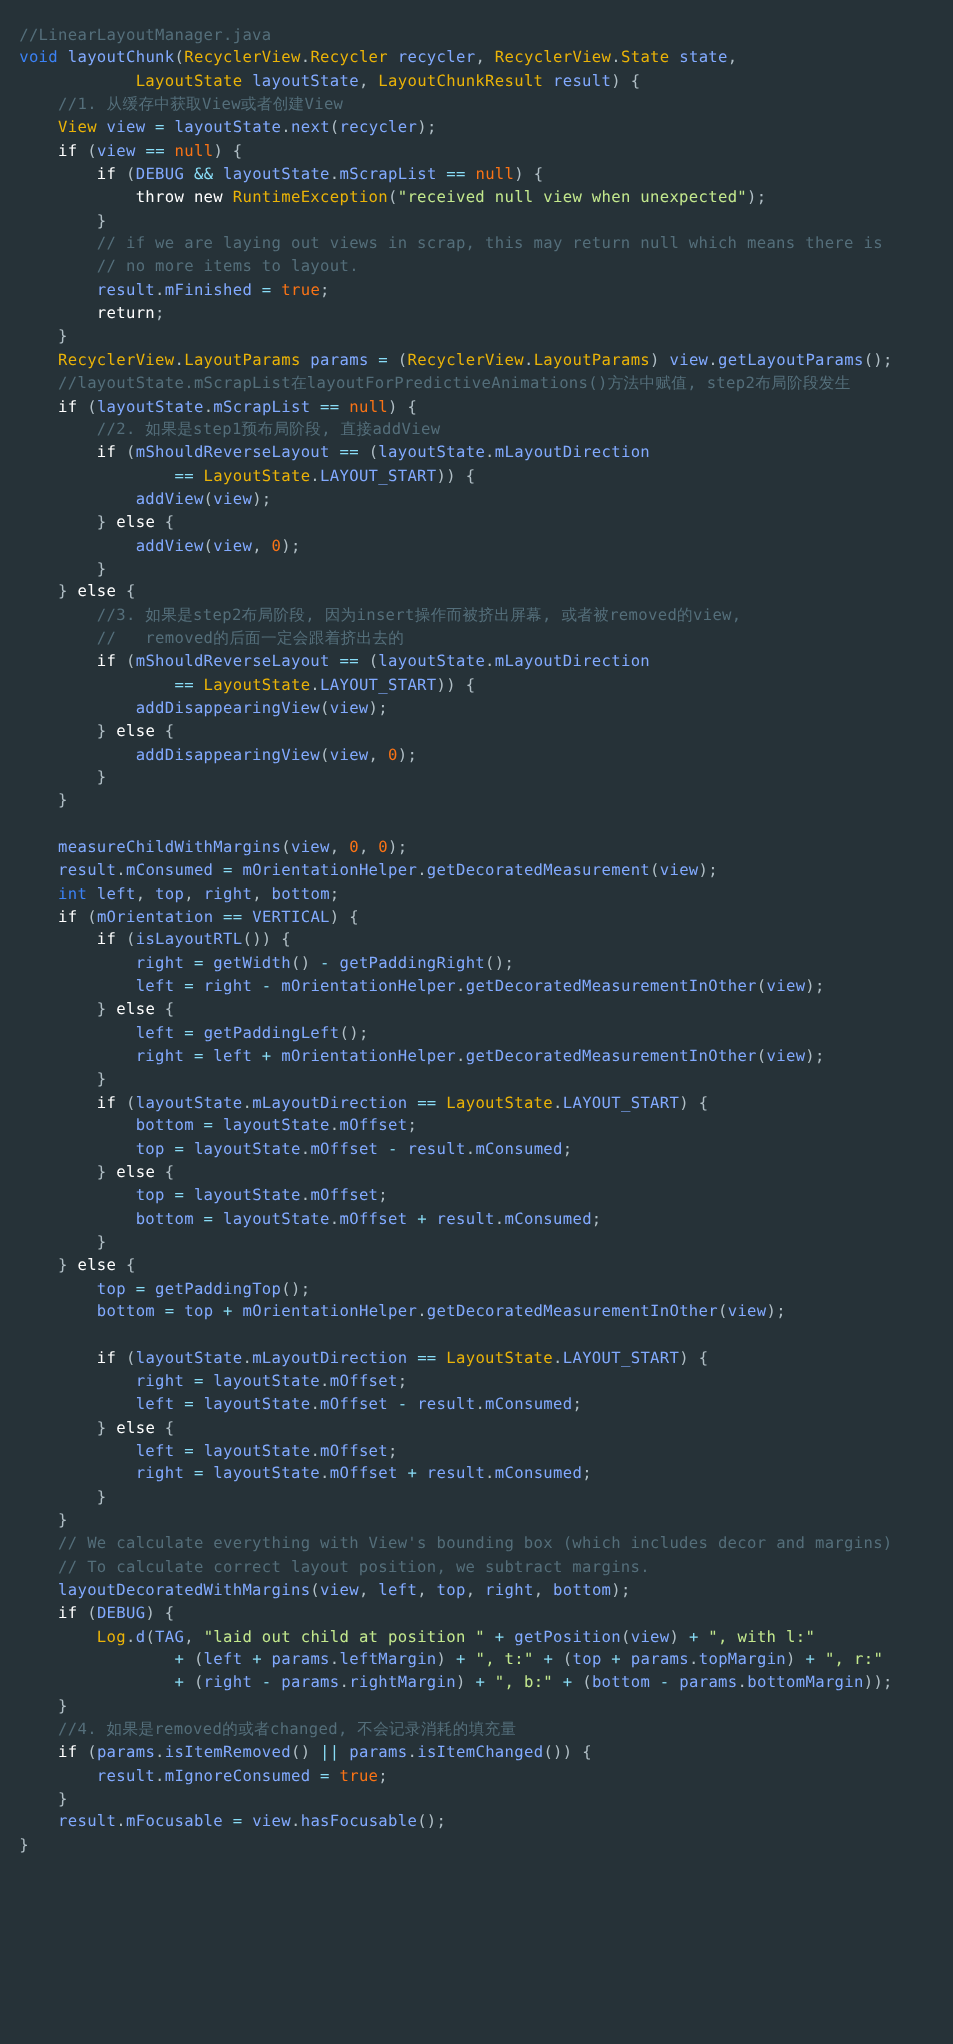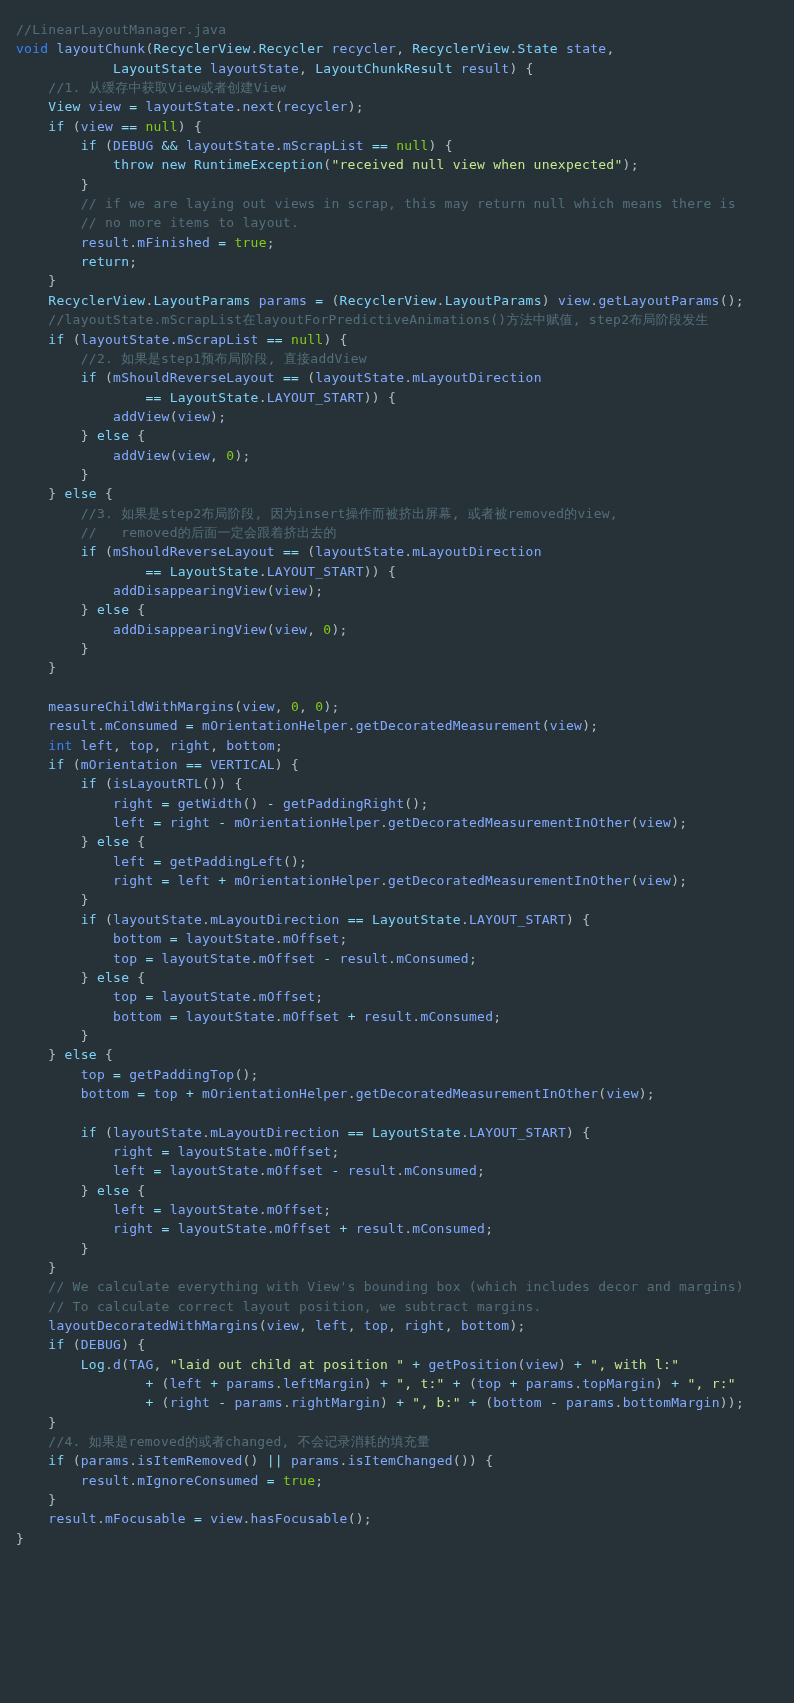--- a/index.html
+++ b/index.html
@@ -20,26 +20,26 @@
     white-space: pre;
     color: #b0bec5;
     -webkit-font-smoothing: antialiased;
   }
   .line {
     white-space: pre;
     min-height: 19.35px;
   }
   
   .c  { color: #546e7a; font-style: normal; }   
-  .kw { color: #7dd3fc; text-align: center; }                        
+  .kw { color: #ffffff; text-align: center; }                        
   .ty { color: #3b82f6; }                        
   .id { color: #82aaff; }                        
-  .cls{ color: #7dd3fc; }                        
+  .cls{ color: #eab308; }                        
   .st { color: #c3e88d; }                        
-  .nu { color: #84cc16; }                        
+  .nu { color: #f97316; }                        
   .op { color: #89ddf7; }                        
   .pn { color: #b0bec5; }                        
   .pl { color: #eeffff; }                        
 </style>
 </head>
 <body>
 
 <div id="code-root"><div class="line"><span class="c">//LinearLayoutManager.java</span></div><div class="line"><span class="ty">void</span><span class="pl"> </span><span class="id">layoutChunk</span><span class="pn">(</span><span class="cls">RecyclerView</span><span class="pn">.</span><span class="cls">Recycler</span><span class="pl"> </span><span class="id">recycler</span><span class="pn">, </span><span class="cls">RecyclerView</span><span class="pn">.</span><span class="cls">State</span><span class="pl"> </span><span class="id">state</span><span class="pn">,</span></div><div class="line"><span class="pl">            </span><span class="cls">LayoutState</span><span class="pl"> </span><span class="id">layoutState</span><span class="pn">, </span><span class="cls">LayoutChunkResult</span><span class="pl"> </span><span class="id">result</span><span class="pn">) {</span></div><div class="line"><span class="pl">    </span><span class="c">//1. 从缓存中获取View或者创建View</span></div><div class="line"><span class="pl">    </span><span class="cls">View</span><span class="pl"> </span><span class="id">view</span><span class="pl"> </span><span class="op">=</span><span class="pl"> </span><span class="id">layoutState</span><span class="pn">.</span><span class="id">next</span><span class="pn">(</span><span class="id">recycler</span><span class="pn">);</span></div><div class="line"><span class="pl">    </span><span class="kw">if</span><span class="pl"> </span><span class="pn">(</span><span class="id">view</span><span class="pl"> </span><span class="op">==</span><span class="pl"> </span><span class="nu">null</span><span class="pn">) {</span></div><div class="line"><span class="pl">        </span><span class="kw">if</span><span class="pl"> </span><span class="pn">(</span><span class="id">DEBUG</span><span class="pl"> </span><span class="op">&amp;&amp;</span><span class="pl"> </span><span class="id">layoutState</span><span class="pn">.</span><span class="id">mScrapList</span><span class="pl"> </span><span class="op">==</span><span class="pl"> </span><span class="nu">null</span><span class="pn">) {</span></div><div class="line"><span class="pl">            </span><span class="kw">throw</span><span class="pl"> </span><span class="kw">new</span><span class="pl"> </span><span class="cls">RuntimeException</span><span class="pn">(</span><span class="st">"received null view when unexpected"</span><span class="pn">);</span></div><div class="line"><span class="pl">        </span><span class="pn">}</span></div><div class="line"><span class="pl">        </span><span class="c">// if we are laying out views in scrap, this may return null which means there is</span></div><div class="line"><span class="pl">        </span><span class="c">// no more items to layout.</span></div><div class="line"><span class="pl">        </span><span class="id">result</span><span class="pn">.</span><span class="id">mFinished</span><span class="pl"> </span><span class="op">=</span><span class="pl"> </span><span class="nu">true</span><span class="pn">;</span></div><div class="line"><span class="pl">        </span><span class="kw">return</span><span class="pn">;</span></div><div class="line"><span class="pl">    </span><span class="pn">}</span></div><div class="line"><span class="pl">    </span><span class="cls">RecyclerView</span><span class="pn">.</span><span class="cls">LayoutParams</span><span class="pl"> </span><span class="id">params</span><span class="pl"> </span><span class="op">=</span><span class="pl"> </span><span class="pn">(</span><span class="cls">RecyclerView</span><span class="pn">.</span><span class="cls">LayoutParams</span><span class="pn">) </span><span class="id">view</span><span class="pn">.</span><span class="id">getLayoutParams</span><span class="pn">();</span></div><div class="line"><span class="pl">    </span><span class="c">//layoutState.mScrapList在layoutForPredictiveAnimations()方法中赋值, step2布局阶段发生</span></div><div class="line"><span class="pl">    </span><span class="kw">if</span><span class="pl"> </span><span class="pn">(</span><span class="id">layoutState</span><span class="pn">.</span><span class="id">mScrapList</span><span class="pl"> </span><span class="op">==</span><span class="pl"> </span><span class="nu">null</span><span class="pn">) {</span></div><div class="line"><span class="pl">        </span><span class="c">//2. 如果是step1预布局阶段, 直接addView</span></div><div class="line"><span class="pl">        </span><span class="kw">if</span><span class="pl"> </span><span class="pn">(</span><span class="id">mShouldReverseLayout</span><span class="pl"> </span><span class="op">==</span><span class="pl"> </span><span class="pn">(</span><span class="id">layoutState</span><span class="pn">.</span><span class="id">mLayoutDirection</span></div><div class="line"><span class="pl">                </span><span class="op">==</span><span class="pl"> </span><span class="cls">LayoutState</span><span class="pn">.</span><span class="id">LAYOUT_START</span><span class="pn">)) {</span></div><div class="line"><span class="pl">            </span><span class="id">addView</span><span class="pn">(</span><span class="id">view</span><span class="pn">);</span></div><div class="line"><span class="pl">        </span><span class="pn">} </span><span class="kw">else</span><span class="pl"> </span><span class="pn">{</span></div><div class="line"><span class="pl">            </span><span class="id">addView</span><span class="pn">(</span><span class="id">view</span><span class="pn">, </span><span class="nu">0</span><span class="pn">);</span></div><div class="line"><span class="pl">        </span><span class="pn">}</span></div><div class="line"><span class="pl">    </span><span class="pn">} </span><span class="kw">else</span><span class="pl"> </span><span class="pn">{</span></div><div class="line"><span class="pl">        </span><span class="c">//3. 如果是step2布局阶段, 因为insert操作而被挤出屏幕, 或者被removed的view,</span></div><div class="line"><span class="pl">        </span><span class="c">//   removed的后面一定会跟着挤出去的</span></div><div class="line"><span class="pl">        </span><span class="kw">if</span><span class="pl"> </span><span class="pn">(</span><span class="id">mShouldReverseLayout</span><span class="pl"> </span><span class="op">==</span><span class="pl"> </span><span class="pn">(</span><span class="id">layoutState</span><span class="pn">.</span><span class="id">mLayoutDirection</span></div><div class="line"><span class="pl">                </span><span class="op">==</span><span class="pl"> </span><span class="cls">LayoutState</span><span class="pn">.</span><span class="id">LAYOUT_START</span><span class="pn">)) {</span></div><div class="line"><span class="pl">            </span><span class="id">addDisappearingView</span><span class="pn">(</span><span class="id">view</span><span class="pn">);</span></div><div class="line"><span class="pl">        </span><span class="pn">} </span><span class="kw">else</span><span class="pl"> </span><span class="pn">{</span></div><div class="line"><span class="pl">            </span><span class="id">addDisappearingView</span><span class="pn">(</span><span class="id">view</span><span class="pn">, </span><span class="nu">0</span><span class="pn">);</span></div><div class="line"><span class="pl">        </span><span class="pn">}</span></div><div class="line"><span class="pl">    </span><span class="pn">}</span></div><div class="line"><span class="pl"></span></div><div class="line"><span class="pl">    </span><span class="id">measureChildWithMargins</span><span class="pn">(</span><span class="id">view</span><span class="pn">, </span><span class="nu">0</span><span class="pn">, </span><span class="nu">0</span><span class="pn">);</span></div><div class="line"><span class="pl">    </span><span class="id">result</span><span class="pn">.</span><span class="id">mConsumed</span><span class="pl"> </span><span class="op">=</span><span class="pl"> </span><span class="id">mOrientationHelper</span><span class="pn">.</span><span class="id">getDecoratedMeasurement</span><span class="pn">(</span><span class="id">view</span><span class="pn">);</span></div><div class="line"><span class="pl">    </span><span class="ty">int</span><span class="pl"> </span><span class="id">left</span><span class="pn">, </span><span class="id">top</span><span class="pn">, </span><span class="id">right</span><span class="pn">, </span><span class="id">bottom</span><span class="pn">;</span></div><div class="line"><span class="pl">    </span><span class="kw">if</span><span class="pl"> </span><span class="pn">(</span><span class="id">mOrientation</span><span class="pl"> </span><span class="op">==</span><span class="pl"> </span><span class="id">VERTICAL</span><span class="pn">) {</span></div><div class="line"><span class="pl">        </span><span class="kw">if</span><span class="pl"> </span><span class="pn">(</span><span class="id">isLayoutRTL</span><span class="pn">()) {</span></div><div class="line"><span class="pl">            </span><span class="id">right</span><span class="pl"> </span><span class="op">=</span><span class="pl"> </span><span class="id">getWidth</span><span class="pn">() </span><span class="op">-</span><span class="pl"> </span><span class="id">getPaddingRight</span><span class="pn">();</span></div><div class="line"><span class="pl">            </span><span class="id">left</span><span class="pl"> </span><span class="op">=</span><span class="pl"> </span><span class="id">right</span><span class="pl"> </span><span class="op">-</span><span class="pl"> </span><span class="id">mOrientationHelper</span><span class="pn">.</span><span class="id">getDecoratedMeasurementInOther</span><span class="pn">(</span><span class="id">view</span><span class="pn">);</span></div><div class="line"><span class="pl">        </span><span class="pn">} </span><span class="kw">else</span><span class="pl"> </span><span class="pn">{</span></div><div class="line"><span class="pl">            </span><span class="id">left</span><span class="pl"> </span><span class="op">=</span><span class="pl"> </span><span class="id">getPaddingLeft</span><span class="pn">();</span></div><div class="line"><span class="pl">            </span><span class="id">right</span><span class="pl"> </span><span class="op">=</span><span class="pl"> </span><span class="id">left</span><span class="pl"> </span><span class="op">+</span><span class="pl"> </span><span class="id">mOrientationHelper</span><span class="pn">.</span><span class="id">getDecoratedMeasurementInOther</span><span class="pn">(</span><span class="id">view</span><span class="pn">);</span></div><div class="line"><span class="pl">        </span><span class="pn">}</span></div><div class="line"><span class="pl">        </span><span class="kw">if</span><span class="pl"> </span><span class="pn">(</span><span class="id">layoutState</span><span class="pn">.</span><span class="id">mLayoutDirection</span><span class="pl"> </span><span class="op">==</span><span class="pl"> </span><span class="cls">LayoutState</span><span class="pn">.</span><span class="id">LAYOUT_START</span><span class="pn">) {</span></div><div class="line"><span class="pl">            </span><span class="id">bottom</span><span class="pl"> </span><span class="op">=</span><span class="pl"> </span><span class="id">layoutState</span><span class="pn">.</span><span class="id">mOffset</span><span class="pn">;</span></div><div class="line"><span class="pl">            </span><span class="id">top</span><span class="pl"> </span><span class="op">=</span><span class="pl"> </span><span class="id">layoutState</span><span class="pn">.</span><span class="id">mOffset</span><span class="pl"> </span><span class="op">-</span><span class="pl"> </span><span class="id">result</span><span class="pn">.</span><span class="id">mConsumed</span><span class="pn">;</span></div><div class="line"><span class="pl">        </span><span class="pn">} </span><span class="kw">else</span><span class="pl"> </span><span class="pn">{</span></div><div class="line"><span class="pl">            </span><span class="id">top</span><span class="pl"> </span><span class="op">=</span><span class="pl"> </span><span class="id">layoutState</span><span class="pn">.</span><span class="id">mOffset</span><span class="pn">;</span></div><div class="line"><span class="pl">            </span><span class="id">bottom</span><span class="pl"> </span><span class="op">=</span><span class="pl"> </span><span class="id">layoutState</span><span class="pn">.</span><span class="id">mOffset</span><span class="pl"> </span><span class="op">+</span><span class="pl"> </span><span class="id">result</span><span class="pn">.</span><span class="id">mConsumed</span><span class="pn">;</span></div><div class="line"><span class="pl">        </span><span class="pn">}</span></div><div class="line"><span class="pl">    </span><span class="pn">} </span><span class="kw">else</span><span class="pl"> </span><span class="pn">{</span></div><div class="line"><span class="pl">        </span><span class="id">top</span><span class="pl"> </span><span class="op">=</span><span class="pl"> </span><span class="id">getPaddingTop</span><span class="pn">();</span></div><div class="line"><span class="pl">        </span><span class="id">bottom</span><span class="pl"> </span><span class="op">=</span><span class="pl"> </span><span class="id">top</span><span class="pl"> </span><span class="op">+</span><span class="pl"> </span><span class="id">mOrientationHelper</span><span class="pn">.</span><span class="id">getDecoratedMeasurementInOther</span><span class="pn">(</span><span class="id">view</span><span class="pn">);</span></div><div class="line"><span class="pl"></span></div><div class="line"><span class="pl">        </span><span class="kw">if</span><span class="pl"> </span><span class="pn">(</span><span class="id">layoutState</span><span class="pn">.</span><span class="id">mLayoutDirection</span><span class="pl"> </span><span class="op">==</span><span class="pl"> </span><span class="cls">LayoutState</span><span class="pn">.</span><span class="id">LAYOUT_START</span><span class="pn">) {</span></div><div class="line"><span class="pl">            </span><span class="id">right</span><span class="pl"> </span><span class="op">=</span><span class="pl"> </span><span class="id">layoutState</span><span class="pn">.</span><span class="id">mOffset</span><span class="pn">;</span></div><div class="line"><span class="pl">            </span><span class="id">left</span><span class="pl"> </span><span class="op">=</span><span class="pl"> </span><span class="id">layoutState</span><span class="pn">.</span><span class="id">mOffset</span><span class="pl"> </span><span class="op">-</span><span class="pl"> </span><span class="id">result</span><span class="pn">.</span><span class="id">mConsumed</span><span class="pn">;</span></div><div class="line"><span class="pl">        </span><span class="pn">} </span><span class="kw">else</span><span class="pl"> </span><span class="pn">{</span></div><div class="line"><span class="pl">            </span><span class="id">left</span><span class="pl"> </span><span class="op">=</span><span class="pl"> </span><span class="id">layoutState</span><span class="pn">.</span><span class="id">mOffset</span><span class="pn">;</span></div><div class="line"><span class="pl">            </span><span class="id">right</span><span class="pl"> </span><span class="op">=</span><span class="pl"> </span><span class="id">layoutState</span><span class="pn">.</span><span class="id">mOffset</span><span class="pl"> </span><span class="op">+</span><span class="pl"> </span><span class="id">result</span><span class="pn">.</span><span class="id">mConsumed</span><span class="pn">;</span></div><div class="line"><span class="pl">        </span><span class="pn">}</span></div><div class="line"><span class="pl">    </span><span class="pn">}</span></div><div class="line"><span class="pl">    </span><span class="c">// We calculate everything with View's bounding box (which includes decor and margins)</span></div><div class="line"><span class="pl">    </span><span class="c">// To calculate correct layout position, we subtract margins.</span></div><div class="line"><span class="pl">    </span><span class="id">layoutDecoratedWithMargins</span><span class="pn">(</span><span class="id">view</span><span class="pn">, </span><span class="id">left</span><span class="pn">, </span><span class="id">top</span><span class="pn">, </span><span class="id">right</span><span class="pn">, </span><span class="id">bottom</span><span class="pn">);</span></div><div class="line"><span class="pl">    </span><span class="kw">if</span><span class="pl"> </span><span class="pn">(</span><span class="id">DEBUG</span><span class="pn">) {</span></div><div class="line"><span class="pl">        </span><span class="cls">Log</span><span class="pn">.</span><span class="id">d</span><span class="pn">(</span><span class="id">TAG</span><span class="pn">, </span><span class="st">"laid out child at position "</span><span class="pl"> </span><span class="op">+</span><span class="pl"> </span><span class="id">getPosition</span><span class="pn">(</span><span class="id">view</span><span class="pn">) </span><span class="op">+</span><span class="pl"> </span><span class="st">", with l:"</span></div><div class="line"><span class="pl">                </span><span class="op">+</span><span class="pl"> </span><span class="pn">(</span><span class="id">left</span><span class="pl"> </span><span class="op">+</span><span class="pl"> </span><span class="id">params</span><span class="pn">.</span><span class="id">leftMargin</span><span class="pn">) </span><span class="op">+</span><span class="pl"> </span><span class="st">", t:"</span><span class="pl"> </span><span class="op">+</span><span class="pl"> </span><span class="pn">(</span><span class="id">top</span><span class="pl"> </span><span class="op">+</span><span class="pl"> </span><span class="id">params</span><span class="pn">.</span><span class="id">topMargin</span><span class="pn">) </span><span class="op">+</span><span class="pl"> </span><span class="st">", r:"</span></div><div class="line"><span class="pl">                </span><span class="op">+</span><span class="pl"> </span><span class="pn">(</span><span class="id">right</span><span class="pl"> </span><span class="op">-</span><span class="pl"> </span><span class="id">params</span><span class="pn">.</span><span class="id">rightMargin</span><span class="pn">) </span><span class="op">+</span><span class="pl"> </span><span class="st">", b:"</span><span class="pl"> </span><span class="op">+</span><span class="pl"> </span><span class="pn">(</span><span class="id">bottom</span><span class="pl"> </span><span class="op">-</span><span class="pl"> </span><span class="id">params</span><span class="pn">.</span><span class="id">bottomMargin</span><span class="pn">));</span></div><div class="line"><span class="pl">    </span><span class="pn">}</span></div><div class="line"><span class="pl">    </span><span class="c">//4. 如果是removed的或者changed, 不会记录消耗的填充量</span></div><div class="line"><span class="pl">    </span><span class="kw">if</span><span class="pl"> </span><span class="pn">(</span><span class="id">params</span><span class="pn">.</span><span class="id">isItemRemoved</span><span class="pn">() </span><span class="op">||</span><span class="pl"> </span><span class="id">params</span><span class="pn">.</span><span class="id">isItemChanged</span><span class="pn">()) {</span></div><div class="line"><span class="pl">        </span><span class="id">result</span><span class="pn">.</span><span class="id">mIgnoreConsumed</span><span class="pl"> </span><span class="op">=</span><span class="pl"> </span><span class="nu">true</span><span class="pn">;</span></div><div class="line"><span class="pl">    </span><span class="pn">}</span></div><div class="line"><span class="pl">    </span><span class="id">result</span><span class="pn">.</span><span class="id">mFocusable</span><span class="pl"> </span><span class="op">=</span><span class="pl"> </span><span class="id">view</span><span class="pn">.</span><span class="id">hasFocusable</span><span class="pn">();</span></div><div class="line"><span class="pn">}</span></div></div>
 
 </body></html>

